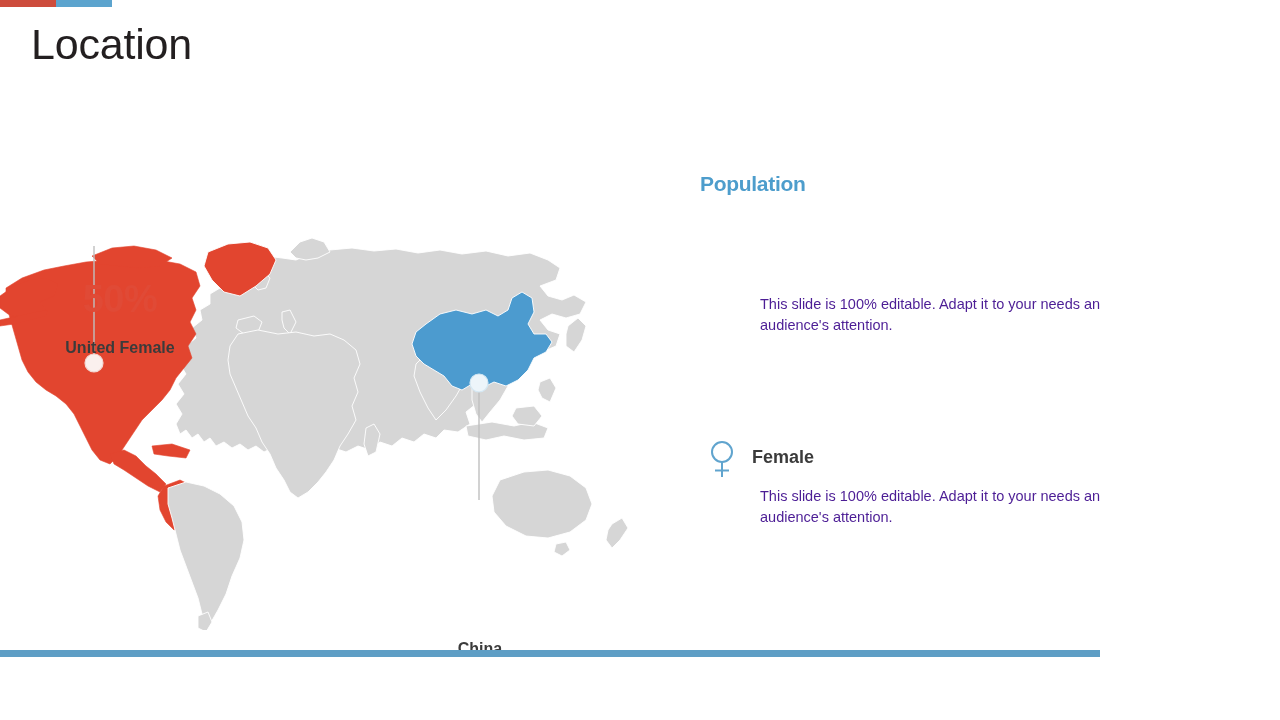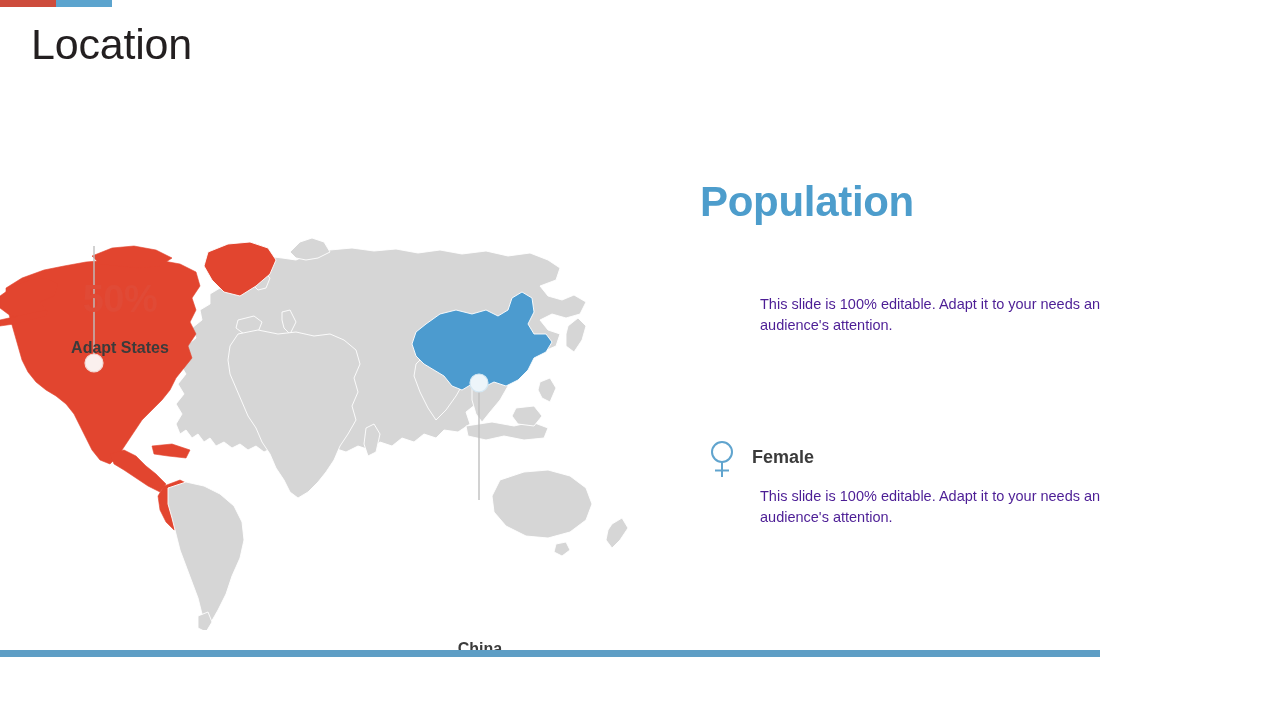--- a/index.html
+++ b/index.html
@@ -95,25 +95,25 @@
   #callout-cn .cname{ margin-top: 26px; }
 
   
   .right-col {
     position: absolute;
     left: 700px;
     top: 165px;
     width: 545px;
   }
   .section-title {
-    font-size: 42px;
+    font-size: 21px;
     font-weight: bold;
     color: #4D9DCC;
     line-height: 1;
-    margin: 16px 0 0 0;
+    margin: 8px 0 0 0;
     letter-spacing: -0.3px;
   }
 
   .feature {
     position: absolute;
     left: 0;
     width: 545px;
   }
   #feature-male   { top: 125px; }
   #feature-female { top: 277px; }
@@ -242,21 +242,21 @@
         <line x1="94" y1="241" x2="94" y2="126" stroke="#BFBFBF" stroke-width="1.4"></line>
         <circle cx="94" cy="243" r="9" fill="#FAF0EE" stroke="#F2D9D4" stroke-width="1.2"></circle>
 
         <line x1="479" y1="265" x2="479" y2="380" stroke="#BFBFBF" stroke-width="1.4"></line>
         <circle cx="479" cy="263" r="9" fill="#EDF5FA" stroke="#D5E8F3" stroke-width="1.2"></circle>
       </g>
     </svg>
 
     <div class="callout" id="callout-us">
       <div class="pct">50%</div>
-      <div class="cname">Adapt States</div>
+      <div class="cname">United Female</div>
     </div>
 
     <div class="callout" id="callout-cn">
       <div class="cname">China</div>
     </div>
   </div>
 
   <div class="right-col">
     <div class="section-title">Population</div>
 

